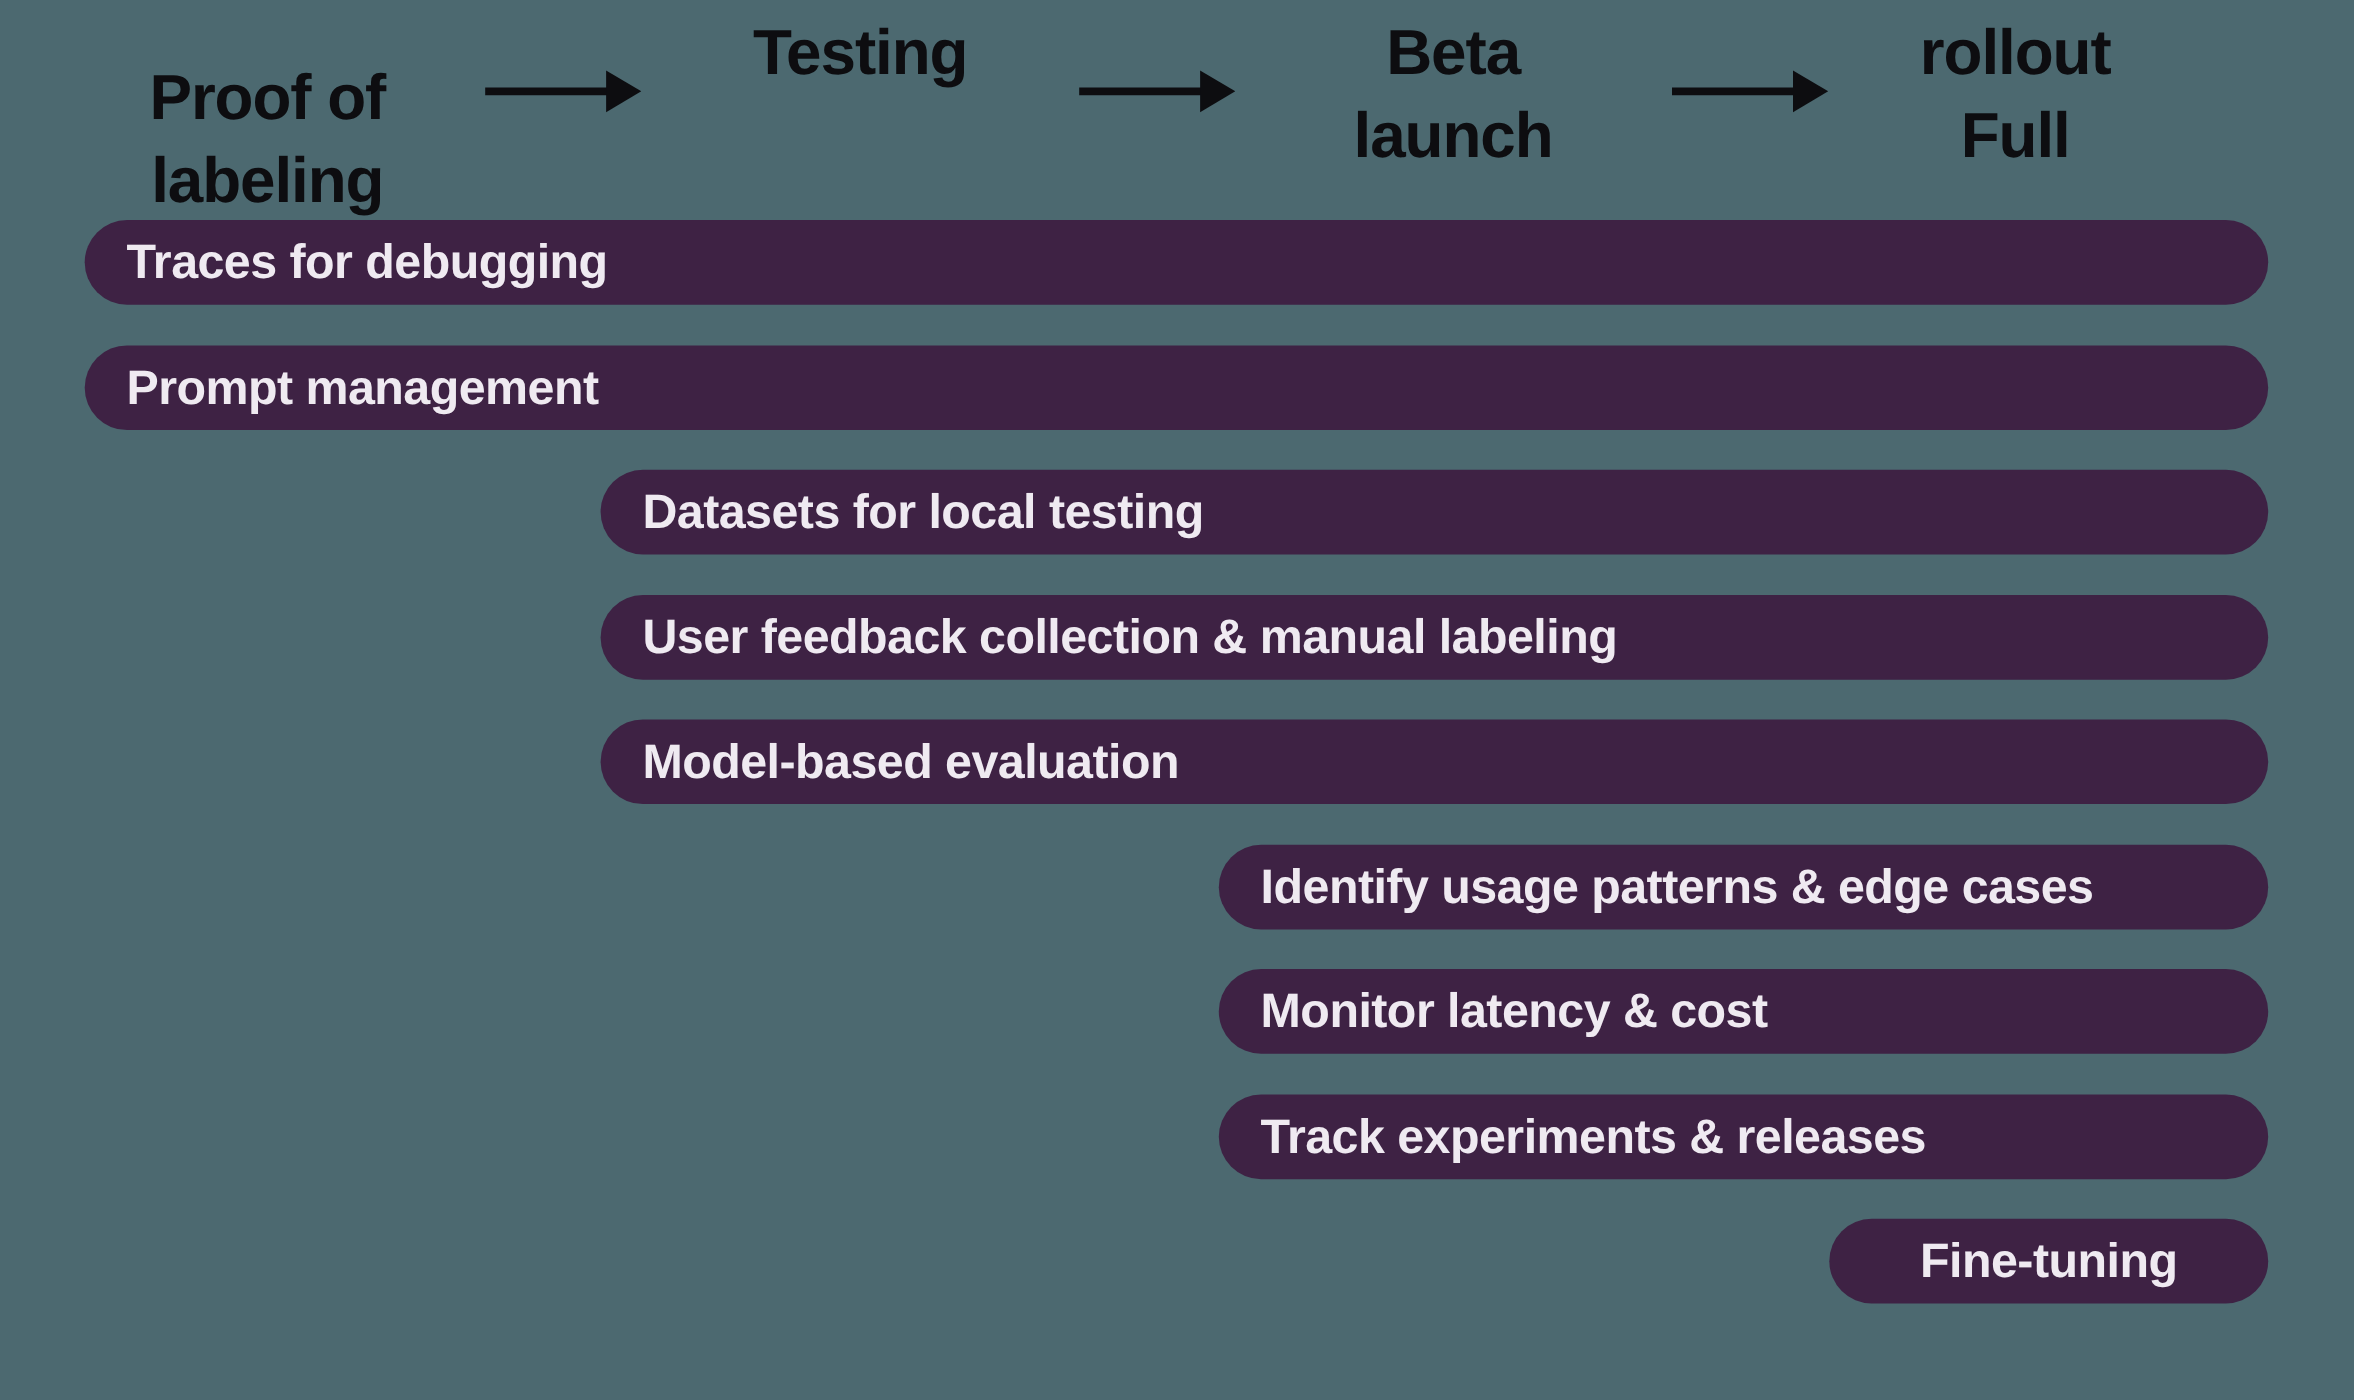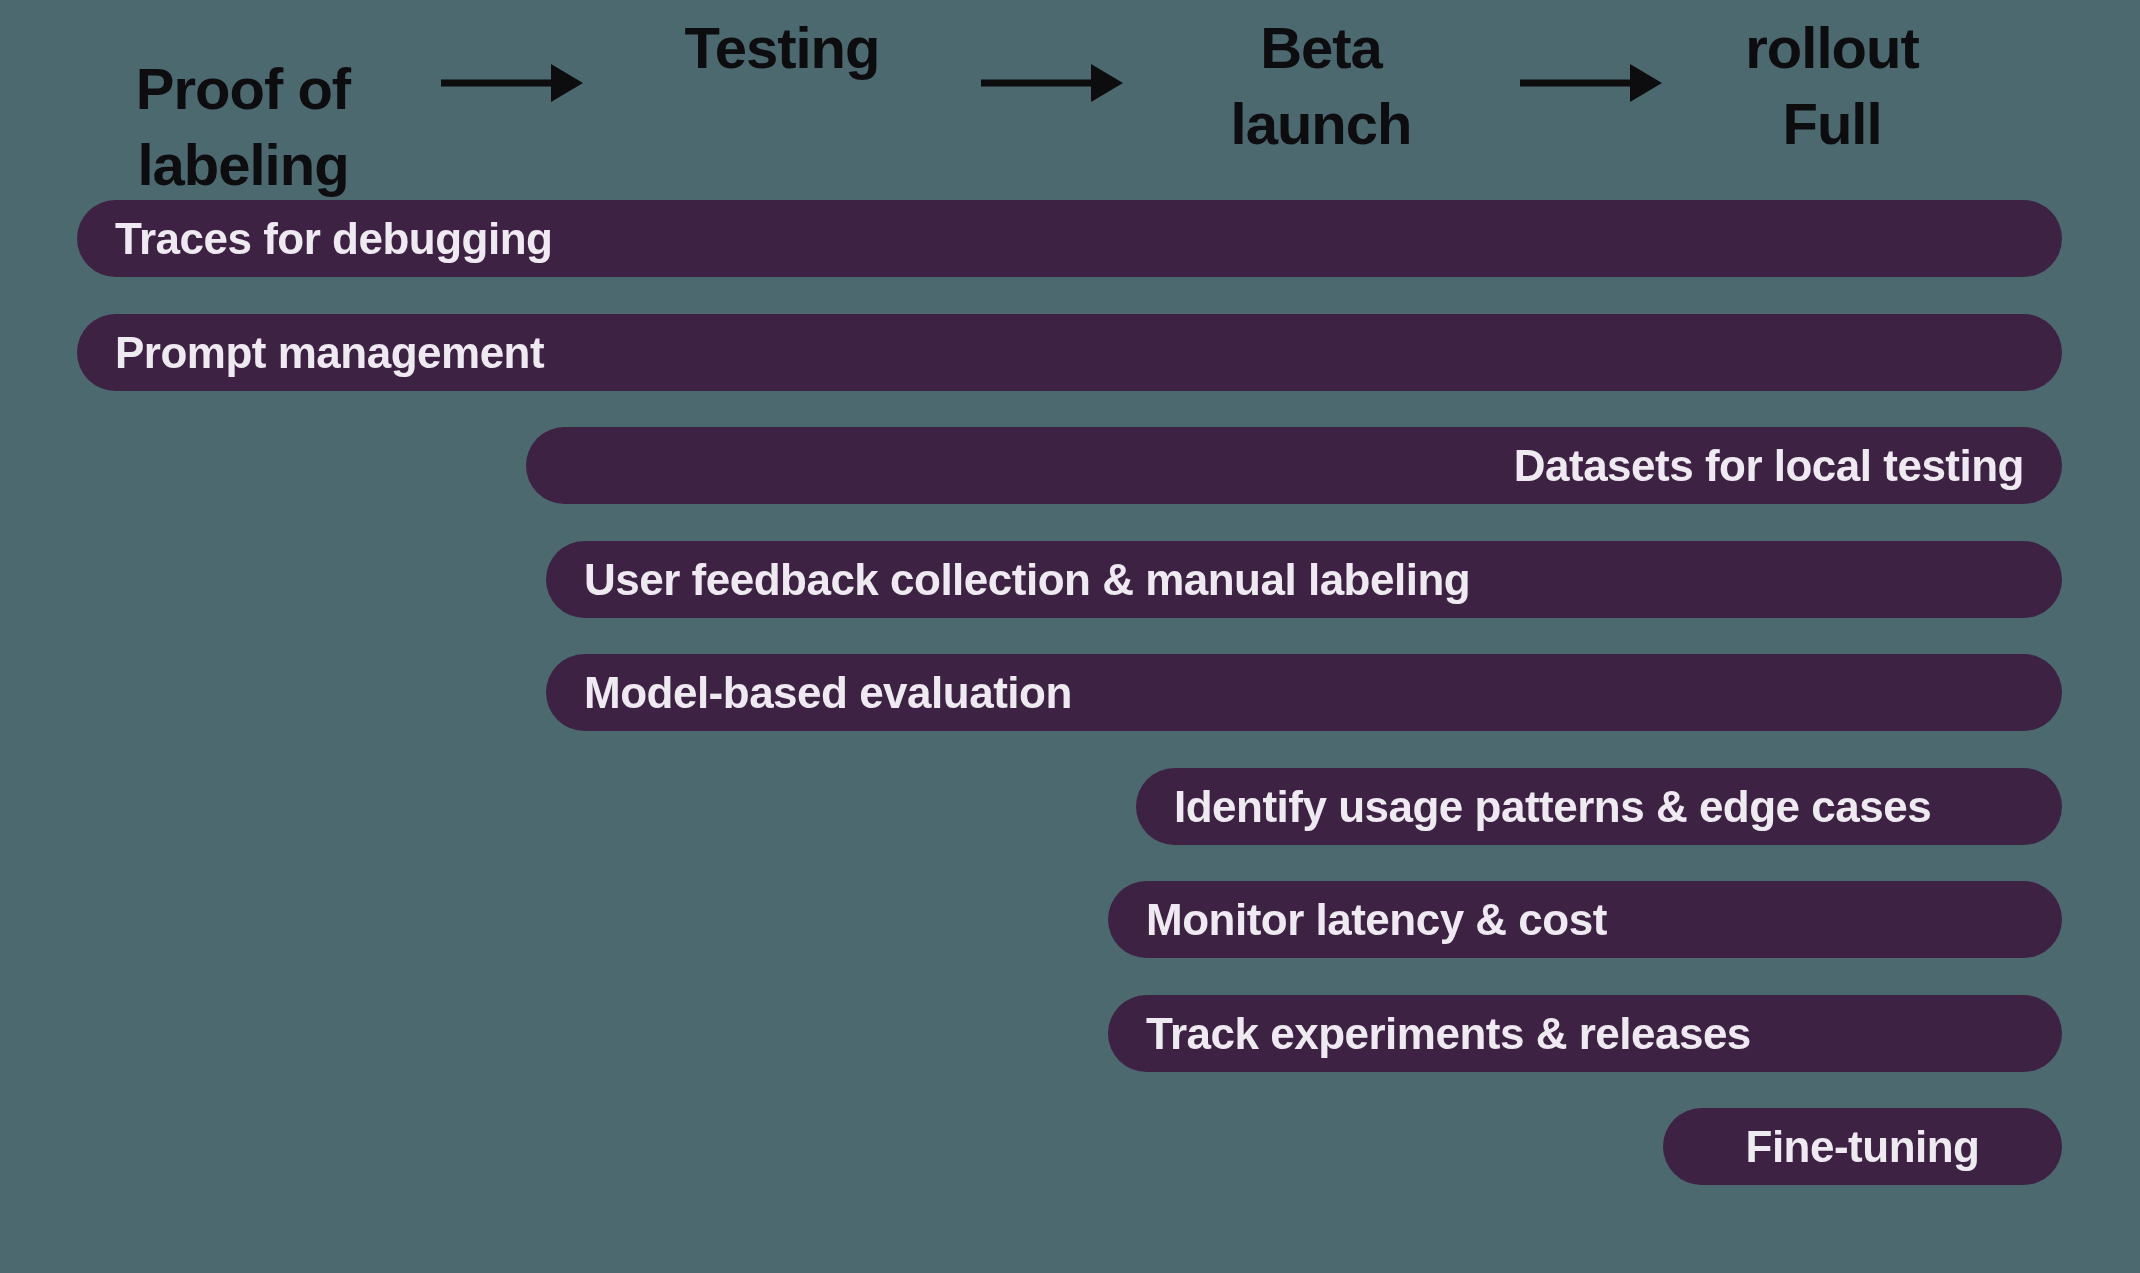--- a/index.html
+++ b/index.html
@@ -45,24 +45,24 @@
     border-radius:47px;
     display:flex;align-items:center;
     box-sizing:border-box;
     padding:0 38px;
     color:var(--bar_text);
     font-size:44px;font-weight:700;letter-spacing:-0.5px;
     white-space:nowrap;
   }
   .b1{top:200px;left:77px;}
   .b2{top:314px;left:77px;}
-  .b3{top:427px;left:526px;justify-content:flex-end;}
+  .b3{top:427px;left:546px;}
   .b4{top:541px;left:546px;}
   .b5{top:654px;left:546px;}
-  .b6{top:768px;left:1136px;align-items:center;}
+  .b6{top:768px;left:1108px;align-items:center;}
   .b7{top:881px;left:1108px;}
   .b8{top:995px;left:1108px;}
   .b9{top:1108px;left:1663px;justify-content:center;padding:0;}
 </style>
 </head>
 <body>
 
 <div class="stage">
 
   <div class="phase h1">

